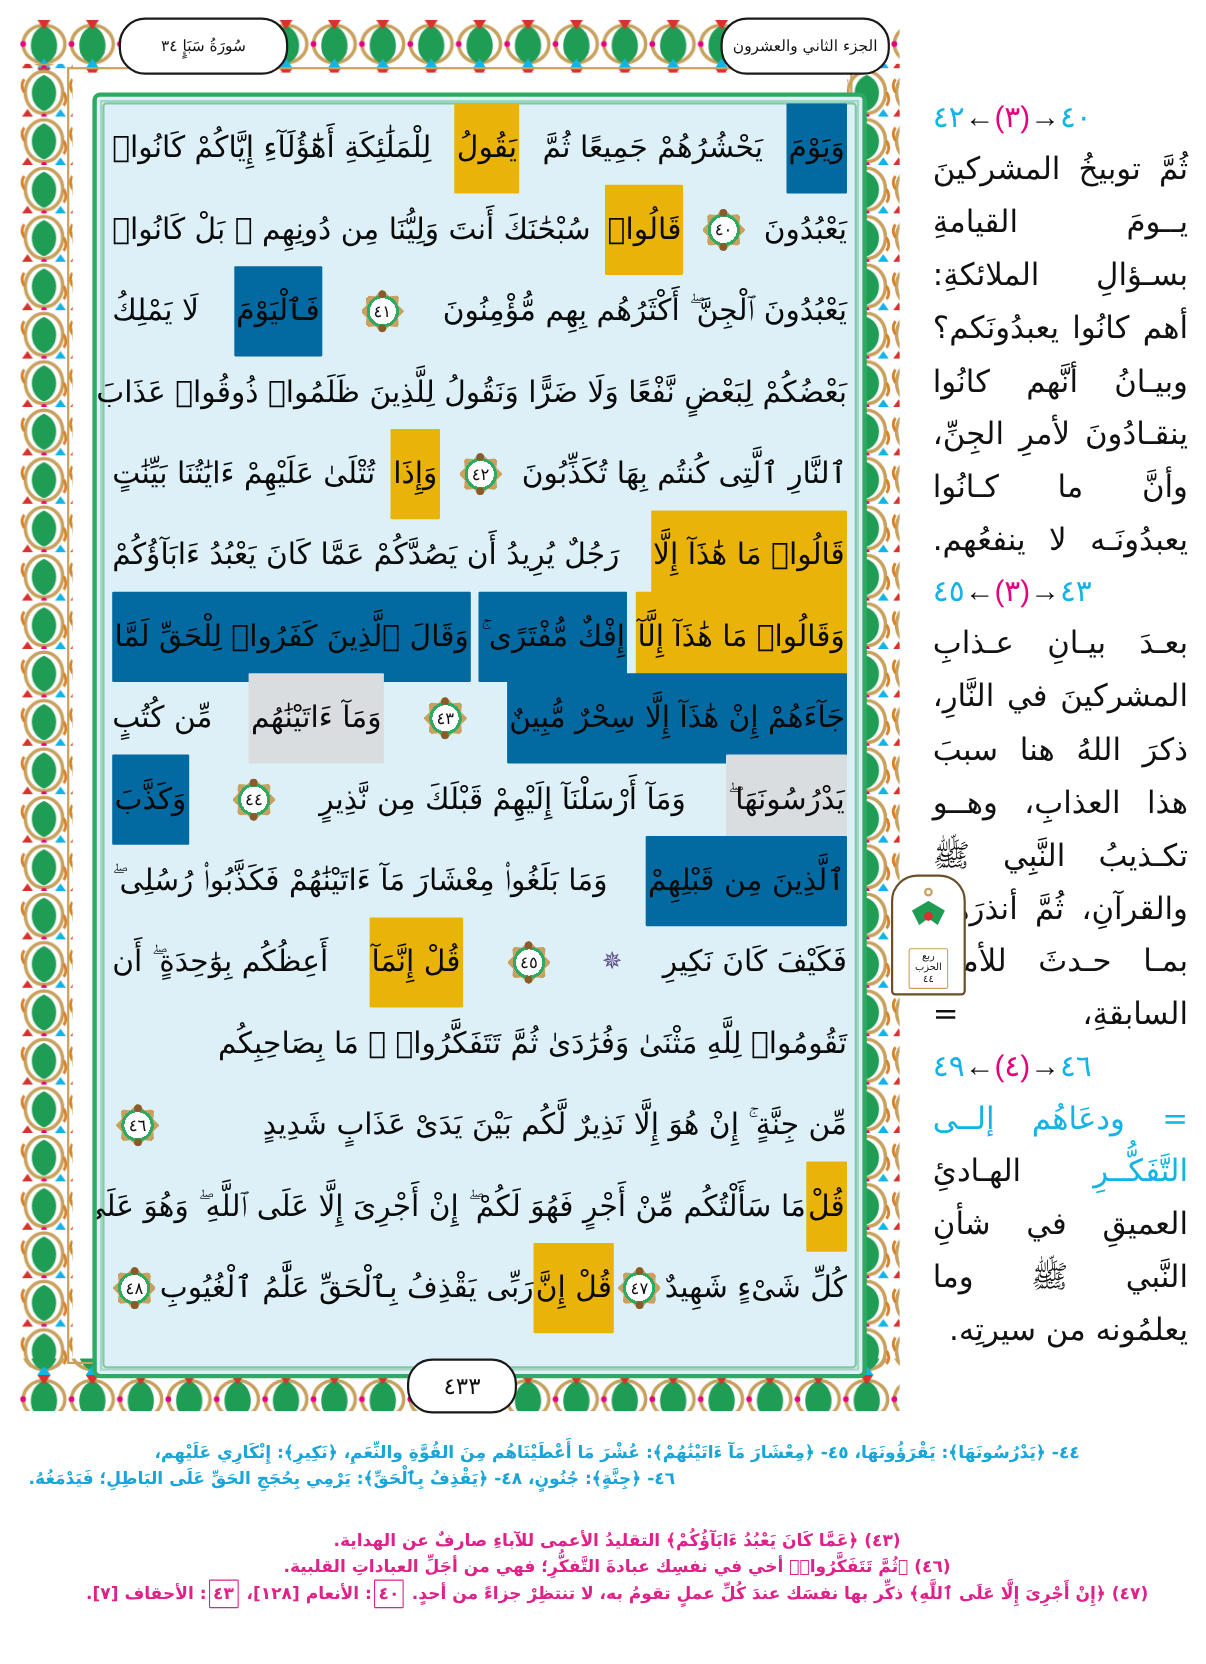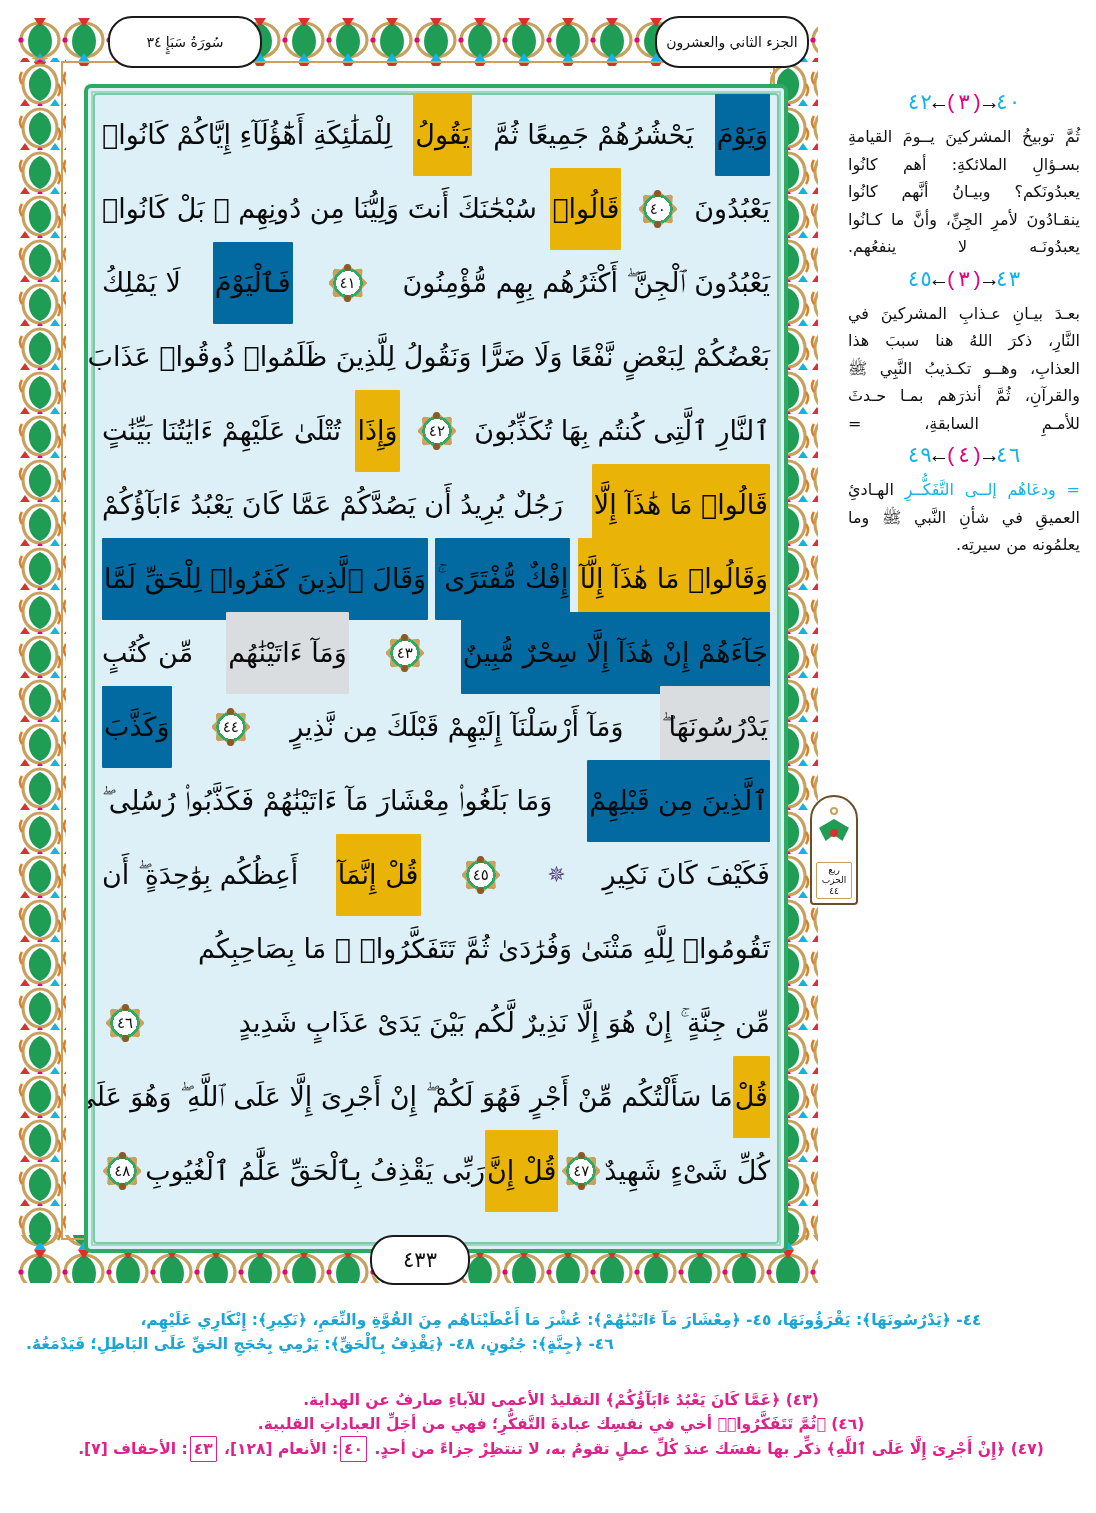--- a/index.html
+++ b/index.html
@@ -132,21 +132,21 @@
     border-radius:23px;
     display:flex;align-items:center;justify-content:center;
     font-size:21px;color:#111;
     z-index:6;
   }
 
   
   .hizb{
     position:absolute;
     left:810px;top:795px;
-    width:48px;height:110px;
+    width:68px;height:110px;
     background:#fff;
     border:2px solid #6b4f2a;
     border-radius:24px 24px 4px 4px;
     z-index:7;
     display:flex;flex-direction:column;
     align-items:center;justify-content:flex-end;
     padding-bottom:4px;box-sizing:border-box;
   }
   .hizb .orn{
     position:absolute;top:10px;left:50%;margin-left:-15px;
@@ -177,32 +177,32 @@
 
   
   .sidebar{
     position:absolute;
     left:848px;top:86px;
     width:232px;
     direction:rtl;
     text-align:justify;
   }
   .sb-head{
-    text-align:center;
-    font-size:21px;
+    text-align:left;
+    font-size:27px;
     letter-spacing:1px;
     margin:4px 0 8px 0;
     white-space:nowrap;
-    font-family:Liberation Mono, monospace;
+    font-family:Liberation Sans, sans-serif;
   }
   .sb-head .a{color:#12b4e6;}
   .sb-head .b{color:#e5007d;}
   .sb-head .arrow{color:#111;}
   .sb-para{
-    font-size:16px;
+    font-size:28px;
     line-height:1.72;
     color:#111;
     text-align:justify;
     text-align-last:justify;
     margin:0 0 6px 0;
     direction:rtl;
   }
   .sb-para .cyan{color:#12b4e6;}
   .sb-para.last{text-align-last:right;}
 

